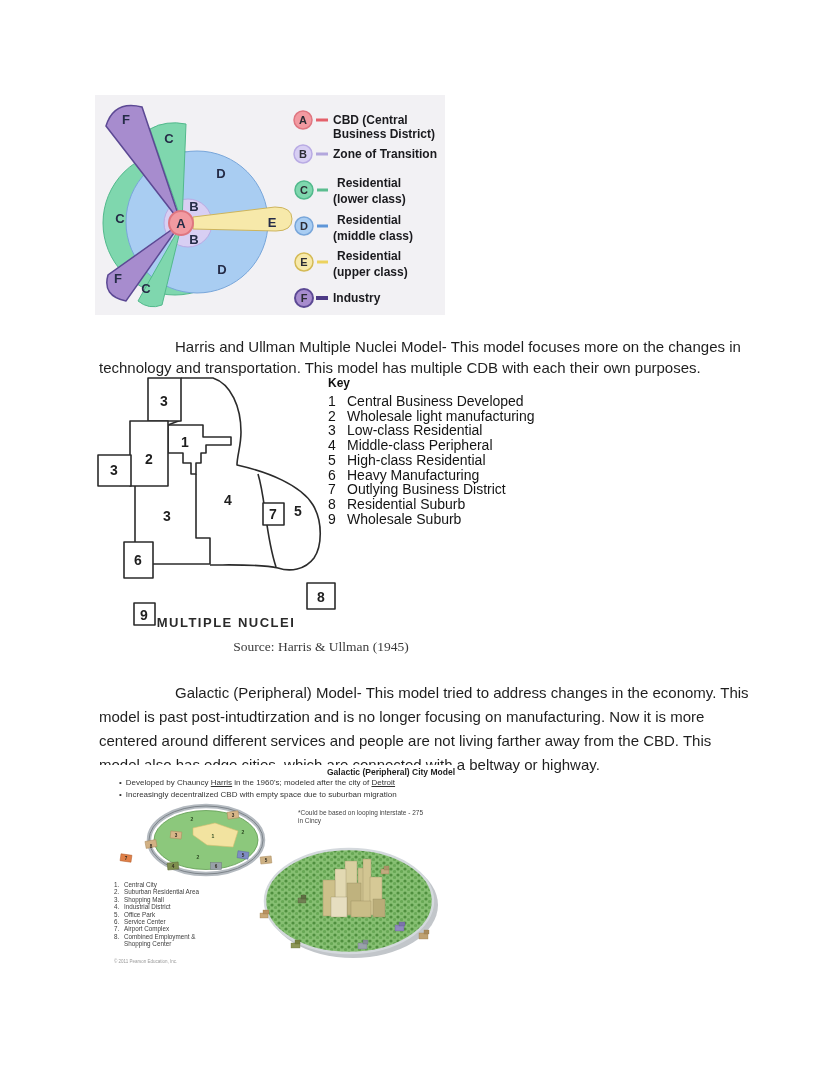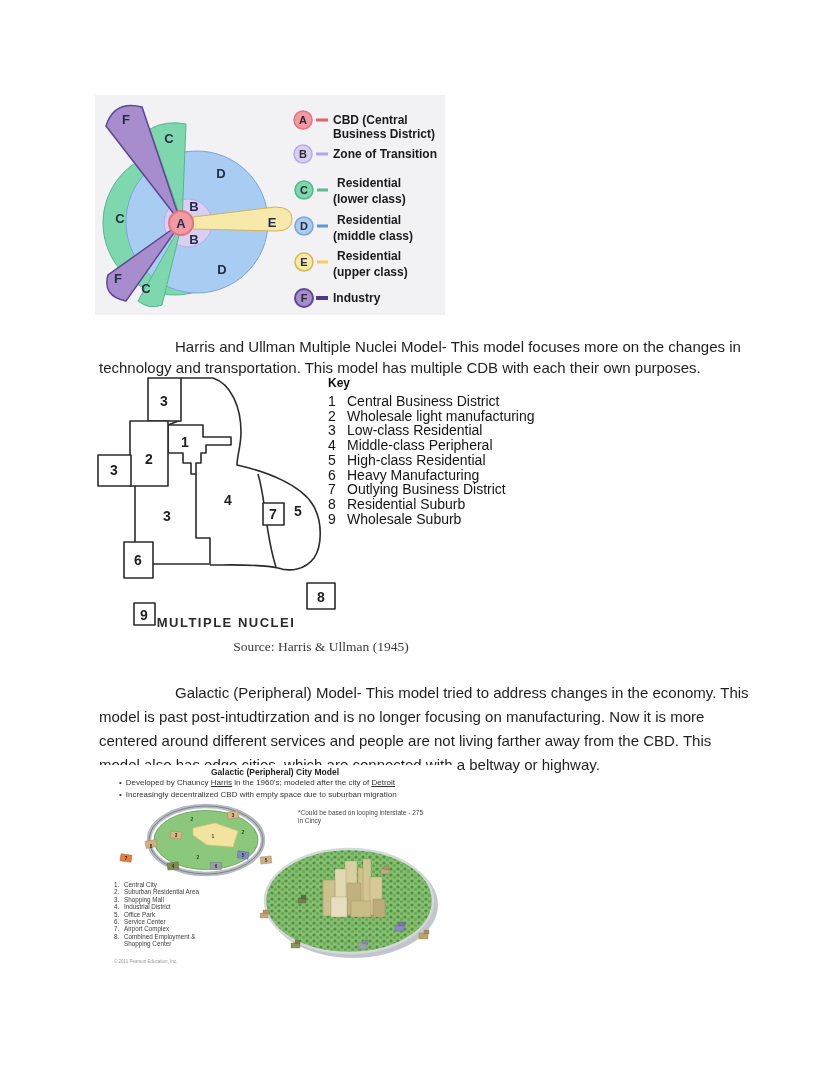--- a/index.html
+++ b/index.html
@@ -27,21 +27,21 @@
   .nuc-caption{font:bold 13px "Liberation Sans",sans-serif;letter-spacing:1.5px;fill:#2a2a2a;text-anchor:middle;}
   .nuc-source{font:13.5px "Liberation Serif",serif;fill:#3a3a3a;text-anchor:middle;}
   .key{position:absolute;left:233px;top:1px;}
   .key-title{font-size:12px;font-weight:bold;color:#101010;margin:0 0 4px 0;}
   .key-row{display:flex;font-size:14px;line-height:14.7px;color:#141414;}
   .key-num{width:14px;margin-right:5px;flex:none;}
 
   
   .fig3{left:95px;top:765px;width:360px;height:212px;background:#fff;}
   .g-svg{position:absolute;left:0;top:0;}
-  .g-title{position:absolute;top:2px;left:0;right:0;text-align:center;font-size:8.5px;font-weight:bold;color:#1d1d1d;}
+  .g-title{position:absolute;top:2px;left:0;right:0;text-align:right;font-size:8.5px;font-weight:bold;color:#1d1d1d;}
   .g-bullets{position:absolute;left:24px;top:12px;font-size:8px;line-height:11.5px;color:#333;width:330px;}
   .g-bullet{display:flex;}
   .g-dot{margin-right:4px;flex:none;}
   .g-note{position:absolute;left:203px;top:44px;font-size:6.5px;line-height:8px;color:#444;}
   .g-legend{position:absolute;left:19px;top:116px;font-size:6.3px;line-height:7.4px;color:#3c3c3c;}
   .g-leg-row{display:flex;}
   .g-leg-num{width:10px;flex:none;}
   .g-leg-label{width:78px;}
   .g-copy{position:absolute;left:19px;top:194px;font-size:4.5px;color:#9a9a9a;}
   .mini-num{font:bold 4.6px "Liberation Sans",sans-serif;fill:#2f2a20;text-anchor:middle;}
@@ -148,21 +148,21 @@
         <text class="nuc-num" x="49" y="245">9</text>
         <text class="nuc-num" x="226" y="227">8</text>
       </g>
       <text class="nuc-caption" x="131" y="252">MULTIPLE NUCLEI</text>
       <text class="nuc-source" x="226" y="276">Source: Harris &amp; Ullman (1945)</text>
     </svg>
     <div class="key">
       <div class="key-title">Key</div>
       <div class="key-row">
           <span class="key-num">1</span>
-          <span>Central Business District</span>
+          <span>Central Business Developed</span>
         </div>
       <div class="key-row">
           <span class="key-num">2</span>
           <span>Wholesale light manufacturing</span>
         </div>
       <div class="key-row">
           <span class="key-num">3</span>
           <span>Low-class Residential</span>
         </div>
       <div class="key-row">

